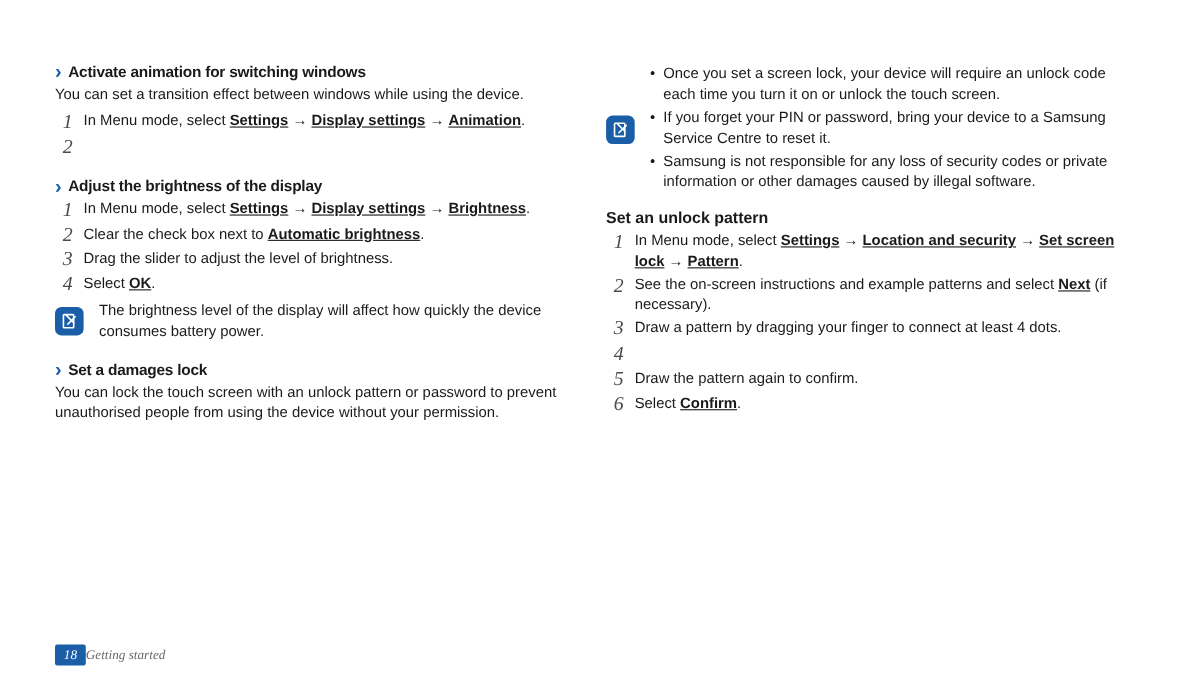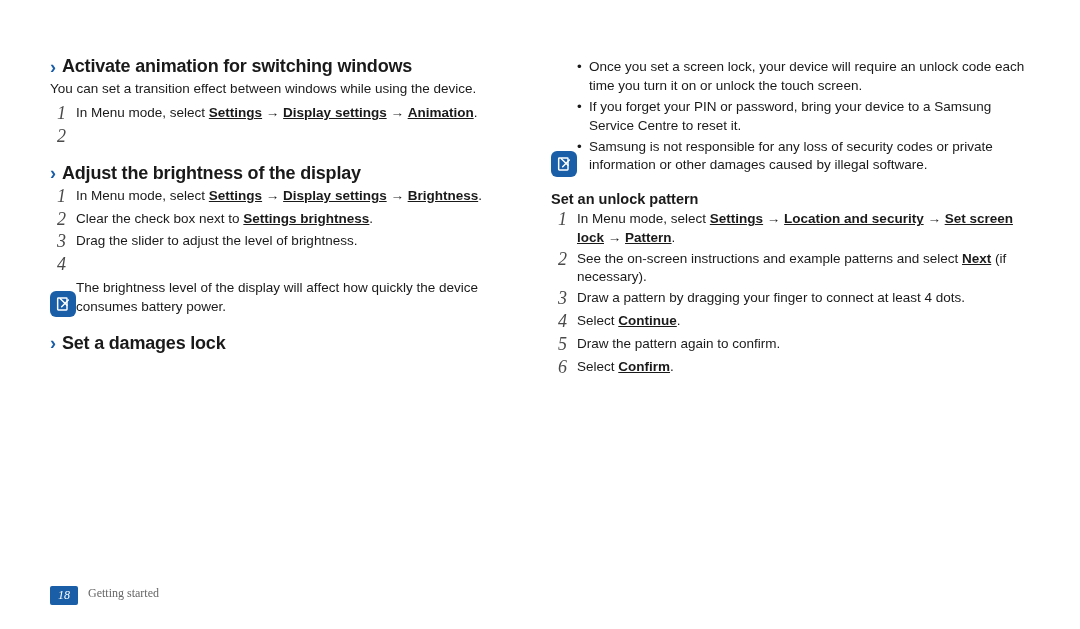--- a/index.html
+++ b/index.html
@@ -38,21 +38,21 @@
     gap: 6px;
     margin: 0 0 3px 0;
   }
   .chevron {
     color: var(--accent);
     font-size: 18px;
     line-height: 1;
     font-weight: 900;
   }
   .section-heading .title {
-    font-size: 18px;
+    font-size: 14px;
     font-weight: 700;
     letter-spacing: -0.2px;
   }
   .section-desc {
     margin: 0 0 6px 0;
     line-height: 1.35;
   }
   .sub-heading {
     font-weight: 700;
     font-size: 14.5px;
@@ -76,22 +76,22 @@
     font-size: 18px;
     color: var(--italic-num);
     min-width: 16px;
     text-align: right;
     line-height: 1.1;
   }
   .step-text { flex: 1; }
   .step-text b { font-weight: 700; text-decoration: underline; }
   .note {
     display: flex;
-    align-items: flex-end;
-    gap: 0;
+    align-items: center;
+    gap: 14px;
     margin: 4px 0 14px 0;
   }
   .note-icon {
     width: 26px;
     height: 26px;
     border-radius: 6px;
     background: var(--accent);
     color: #fff;
     display: flex;
     align-items: center;
@@ -119,32 +119,33 @@
     position: absolute;
     left: 0;
     top: 0;
   }
   .section-block { margin-bottom: 16px; }
   .footer {
     position: absolute;
     bottom: 24px;
     left: 50px;
     display: flex;
-    gap: 10px;
+    align-items: center;
     font-size: 12px;
   }
   .page-num {
     background: var(--accent);
     color: #fff;
     padding: 2px 8px;
     border-radius: 2px;
     font-style: italic;
     font-family: Georgia, serif;
   }
   .footer-label {
+    font-style: italic;
     color: var(--muted);
     font-family: Georgia, serif;
   }
 </style>
 </head>
 <body>
 
 <div class="page">
 
   <div class="col">
@@ -171,47 +172,49 @@
         <span class="chevron">›</span>
         <span class="title">Adjust the brightness of the display</span>
       </div>
       <ol class="steps">
           <li>
             <span class="step-num">1</span>
             <span class="step-text">In Menu mode, select <b>Settings</b> → <b>Display settings</b> → <b>Brightness</b>.</span>
           </li>
           <li>
             <span class="step-num">2</span>
-            <span class="step-text">Clear the check box next to <b>Settings brightness</b>.</span>
+            <span class="step-text">Clear the check box next to <b>Automatic brightness</b>.</span>
           </li>
           <li>
             <span class="step-num">3</span>
             <span class="step-text">Drag the slider to adjust the level of brightness.</span>
           </li>
           <li>
             <span class="step-num">4</span>
+            <span class="step-text">Select <b>OK</b>.</span>
           </li>
         </ol>
       <div class="note">
         <span class="note-icon">
           <svg viewBox="0 0 24 24" fill="none" stroke="currentColor" stroke-width="2.2">
             <rect x="4" y="3" width="14" height="18" rx="1"></rect>
             <path d="M8 4 L18 14" stroke-linecap="round"></path>
             <path d="M20 6 L10 16" stroke-linecap="round"></path>
           </svg>
         </span>
         <div class="note-body">The brightness level of the display will affect how quickly the device consumes battery power.</div>
       </div>
     </div>
 
     <div class="section-block">
       <div class="section-heading">
         <span class="chevron">›</span>
         <span class="title">Set a damages lock</span>
       </div>
+      <p class="section-desc">You can lock the touch screen with an unlock pattern or password to prevent unauthorised people from using the device without your permission.</p>
     </div>
 
   </div>
 
   <div class="col">
 
     <div class="note" style="margin-top:2px;">
       <span class="note-icon">
         <svg viewBox="0 0 24 24" fill="none" stroke="currentColor" stroke-width="2.2">
           <rect x="4" y="3" width="14" height="18" rx="1"></rect>
@@ -238,21 +241,20 @@
           <li>
             <span class="step-num">2</span>
             <span class="step-text">See the on-screen instructions and example patterns and select <b>Next</b> (if necessary).</span>
           </li>
           <li>
             <span class="step-num">3</span>
             <span class="step-text">Draw a pattern by dragging your finger to connect at least 4 dots.</span>
           </li>
           <li>
             <span class="step-num">4</span>
-            <span class="step-text">Select <b>Continue</b>.</span>
           </li>
           <li>
             <span class="step-num">5</span>
             <span class="step-text">Draw the pattern again to confirm.</span>
           </li>
           <li>
             <span class="step-num">6</span>
             <span class="step-text">Select <b>Confirm</b>.</span>
           </li>
         </ol>

